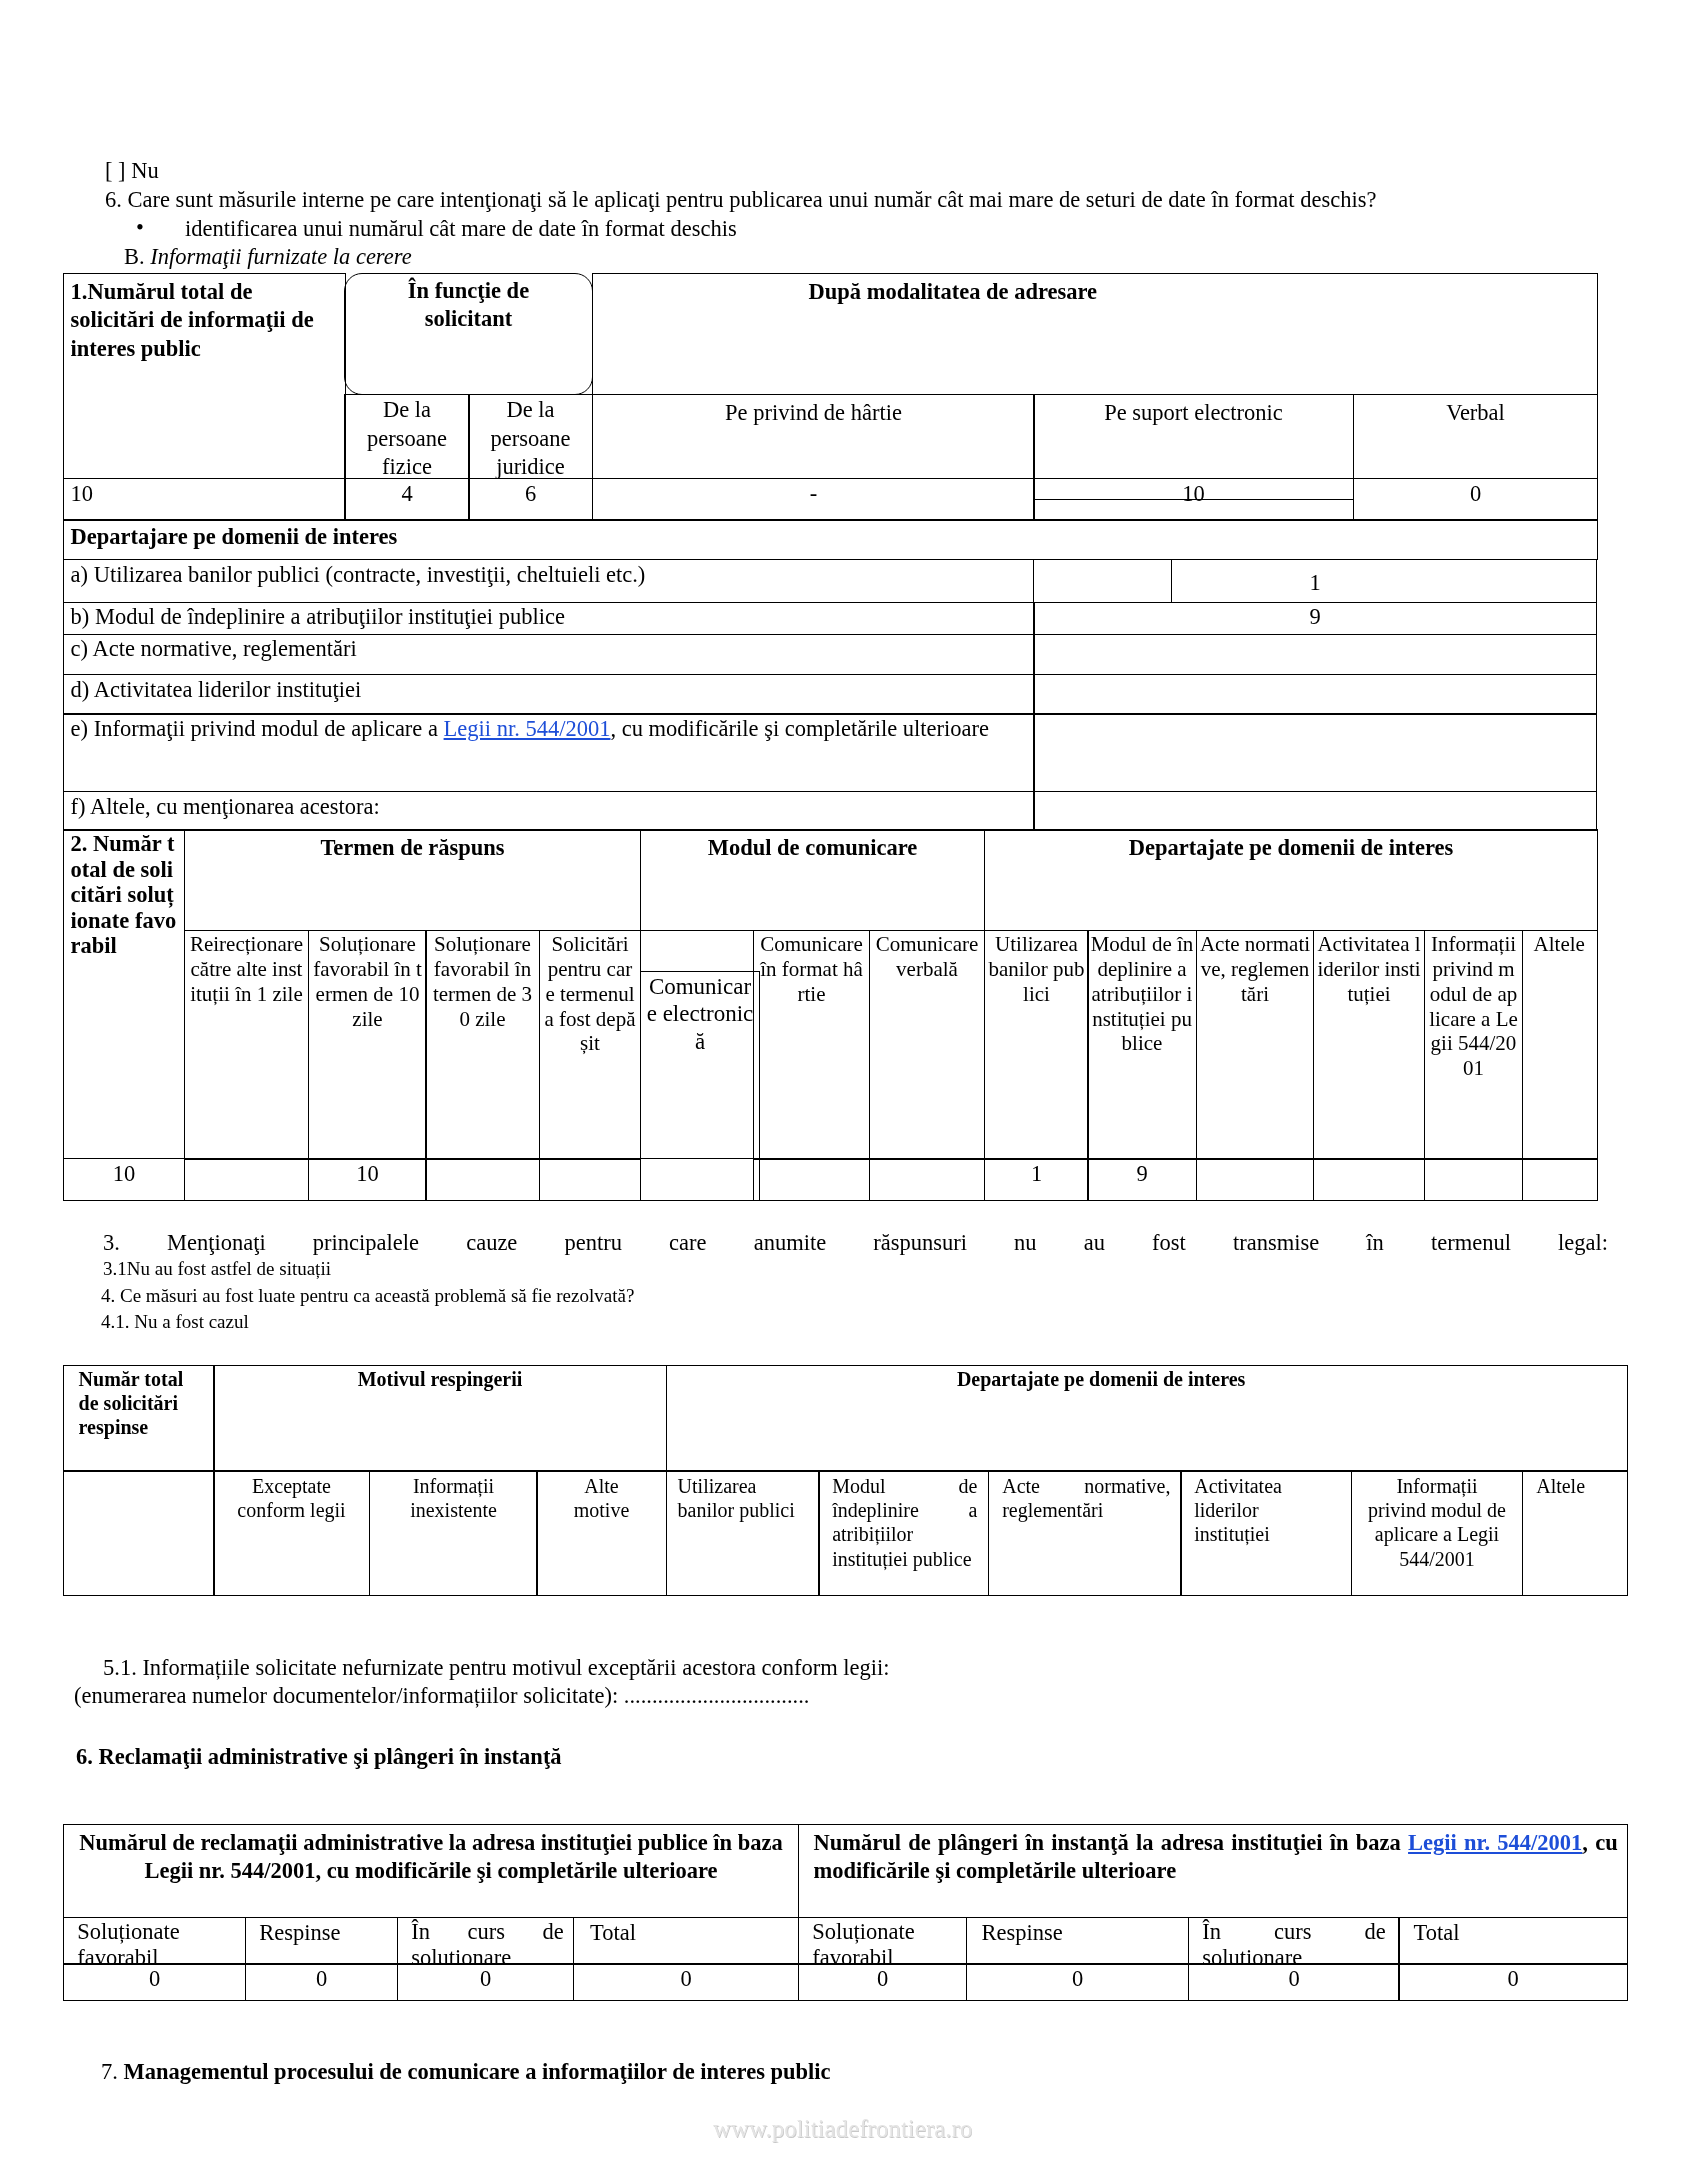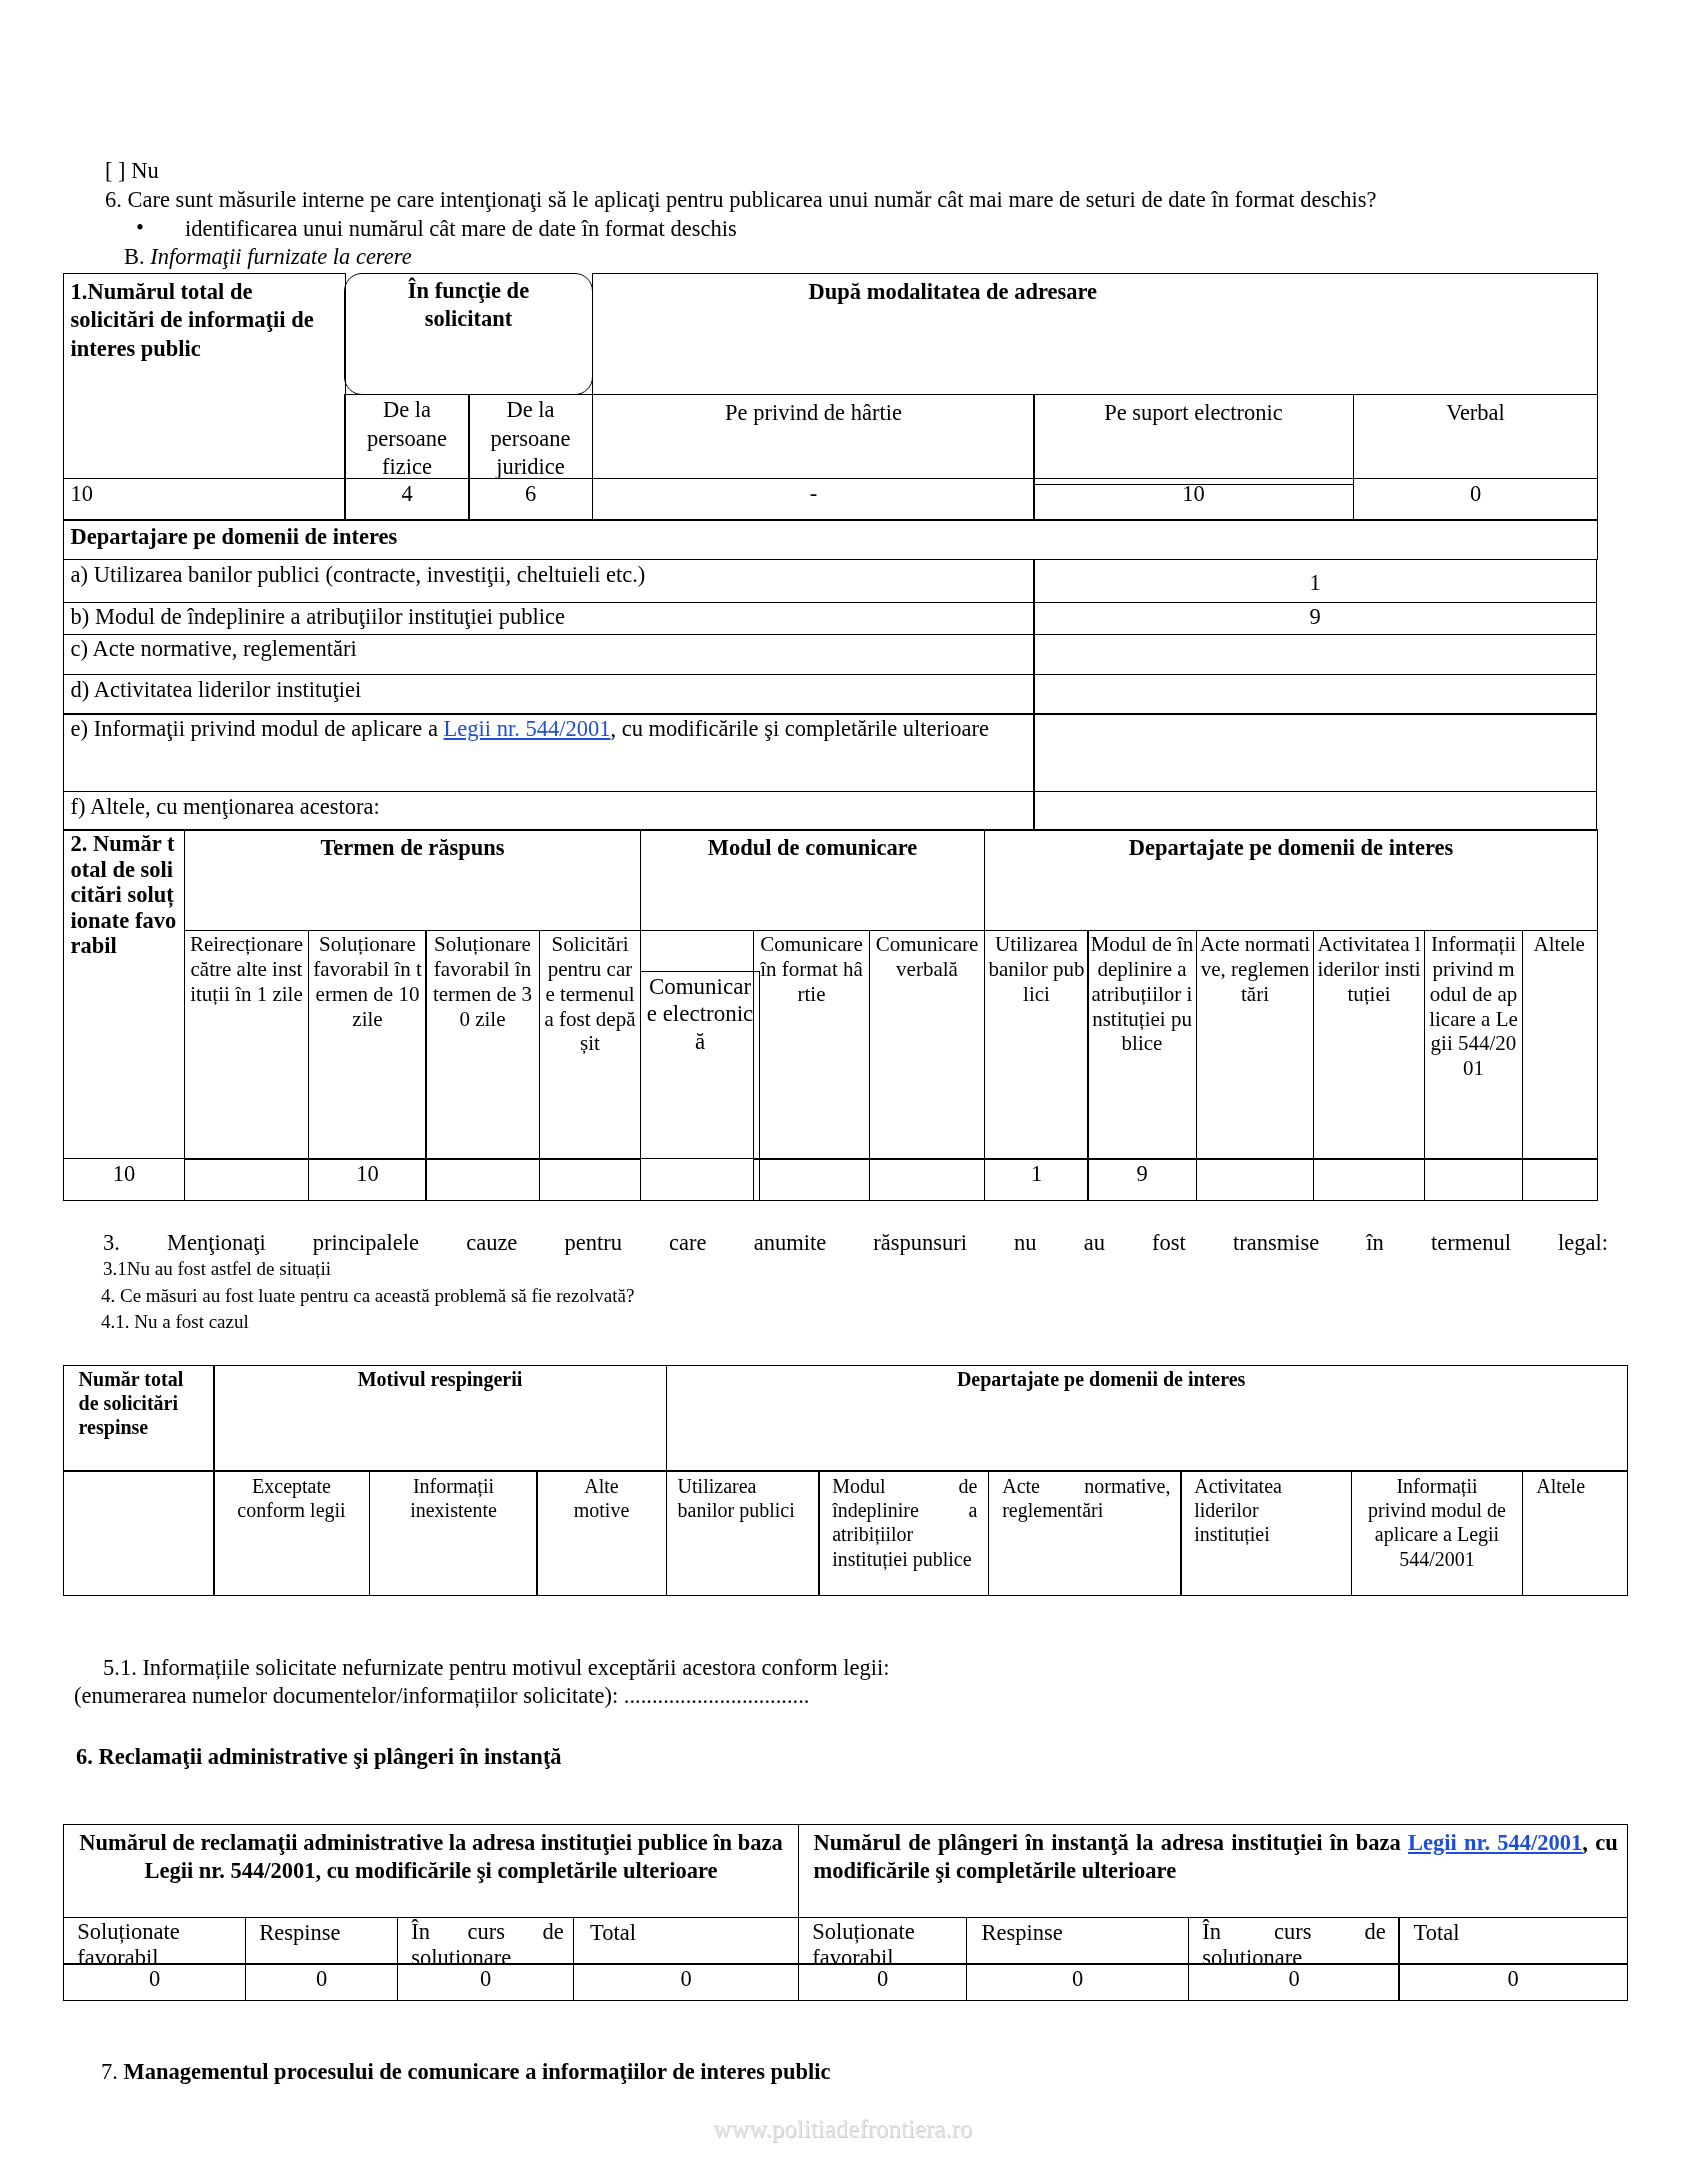--- a/index.html
+++ b/index.html
@@ -27,33 +27,33 @@
   <span class="i">Informaţii furnizate la cerere</span>
 </div>
 
 <div>
   <div class="cell b" style="left:63px;top:273px;width:283px;height:247px;">1.Numărul total de solicitări de informaţii de interes public</div>
   <div class="cell b c" style="left:344px;top:273px;width:249px;height:122px;white-space:normal;padding:2.6px 40px;border-radius:18px;">În funcţie de solicitant</div>
   <div class="cell b c" style="left:592px;top:273px;width:1006px;height:122px;padding-right:291px;">După modalitatea de adresare</div>
   <div class="cell c" style="left:344px;top:394px;width:126px;height:85px;padding:1.3px 2.6px;">De la persoane fizice</div>
   <div class="cell c" style="left:468px;top:394px;width:125px;height:85px;padding:1.3px 2.6px;">De la persoane juridice</div>
   <div class="cell c" style="left:592px;top:394px;width:443px;height:85px;">Pe privind de hârtie</div>
-  <div class="cell c" style="left:1033px;top:394px;width:321px;height:91px;">Pe suport electronic</div>
+  <div class="cell c" style="left:1033px;top:394px;width:321px;height:106px;">Pe suport electronic</div>
   <div class="cell c" style="left:1353px;top:394px;width:245px;height:85px;">Verbal</div>
 
   <div class="cell" style="left:63px;top:478px;width:283px;height:43px;padding:1.3px 6.6px;">10</div>
   <div class="cell c" style="left:344px;top:478px;width:126px;height:43px;padding:1.3px;">4</div>
   <div class="cell c" style="left:468px;top:478px;width:125px;height:43px;padding:1.3px;">6</div>
   <div class="cell c" style="left:592px;top:478px;width:443px;height:43px;padding:1.3px;">-</div>
   <div class="cell c" style="left:1033px;top:478px;width:321px;height:43px;padding:1.3px;">10</div>
   <div class="cell c" style="left:1353px;top:478px;width:245px;height:43px;padding:1.3px;">0</div>
 
   <div class="cell b" style="left:63px;top:519px;width:1535px;height:41px;padding:2.6px 6.6px;">Departajare pe domenii de interes</div>
 
-  <div class="cell" style="left:63px;top:559px;width:972px;height:44px;padding:1.3px 6.6px;">a) Utilizarea banilor publici (contracte, investiţii, cheltuieli etc.)</div>
+  <div class="cell" style="left:63px;top:559px;width:1109px;height:44px;padding:1.3px 6.6px;">a) Utilizarea banilor publici (contracte, investiţii, cheltuieli etc.)</div>
   <div class="cell c" style="left:1033px;top:559px;width:564px;height:44px;padding:9.3px 1.3px 0;">1</div>
 
   <div class="cell" style="left:63px;top:602px;width:972px;height:33px;padding:0 6.6px;">b) Modul de îndeplinire a atribuţiilor instituţiei publice</div>
   <div class="cell c" style="left:1033px;top:602px;width:564px;height:33px;padding:0 1.3px;">9</div>
 
   <div class="cell" style="left:63px;top:634px;width:972px;height:41px;padding:0 6.6px;">c) Acte normative, reglementări</div>
   <div class="cell" style="left:1033px;top:634px;width:564px;height:41px;"></div>
 
   <div class="cell" style="left:63px;top:674px;width:972px;height:41px;padding:1.3px 6.6px;">d) Activitatea liderilor instituţiei</div>
   <div class="cell" style="left:1033px;top:674px;width:564px;height:41px;"></div>

